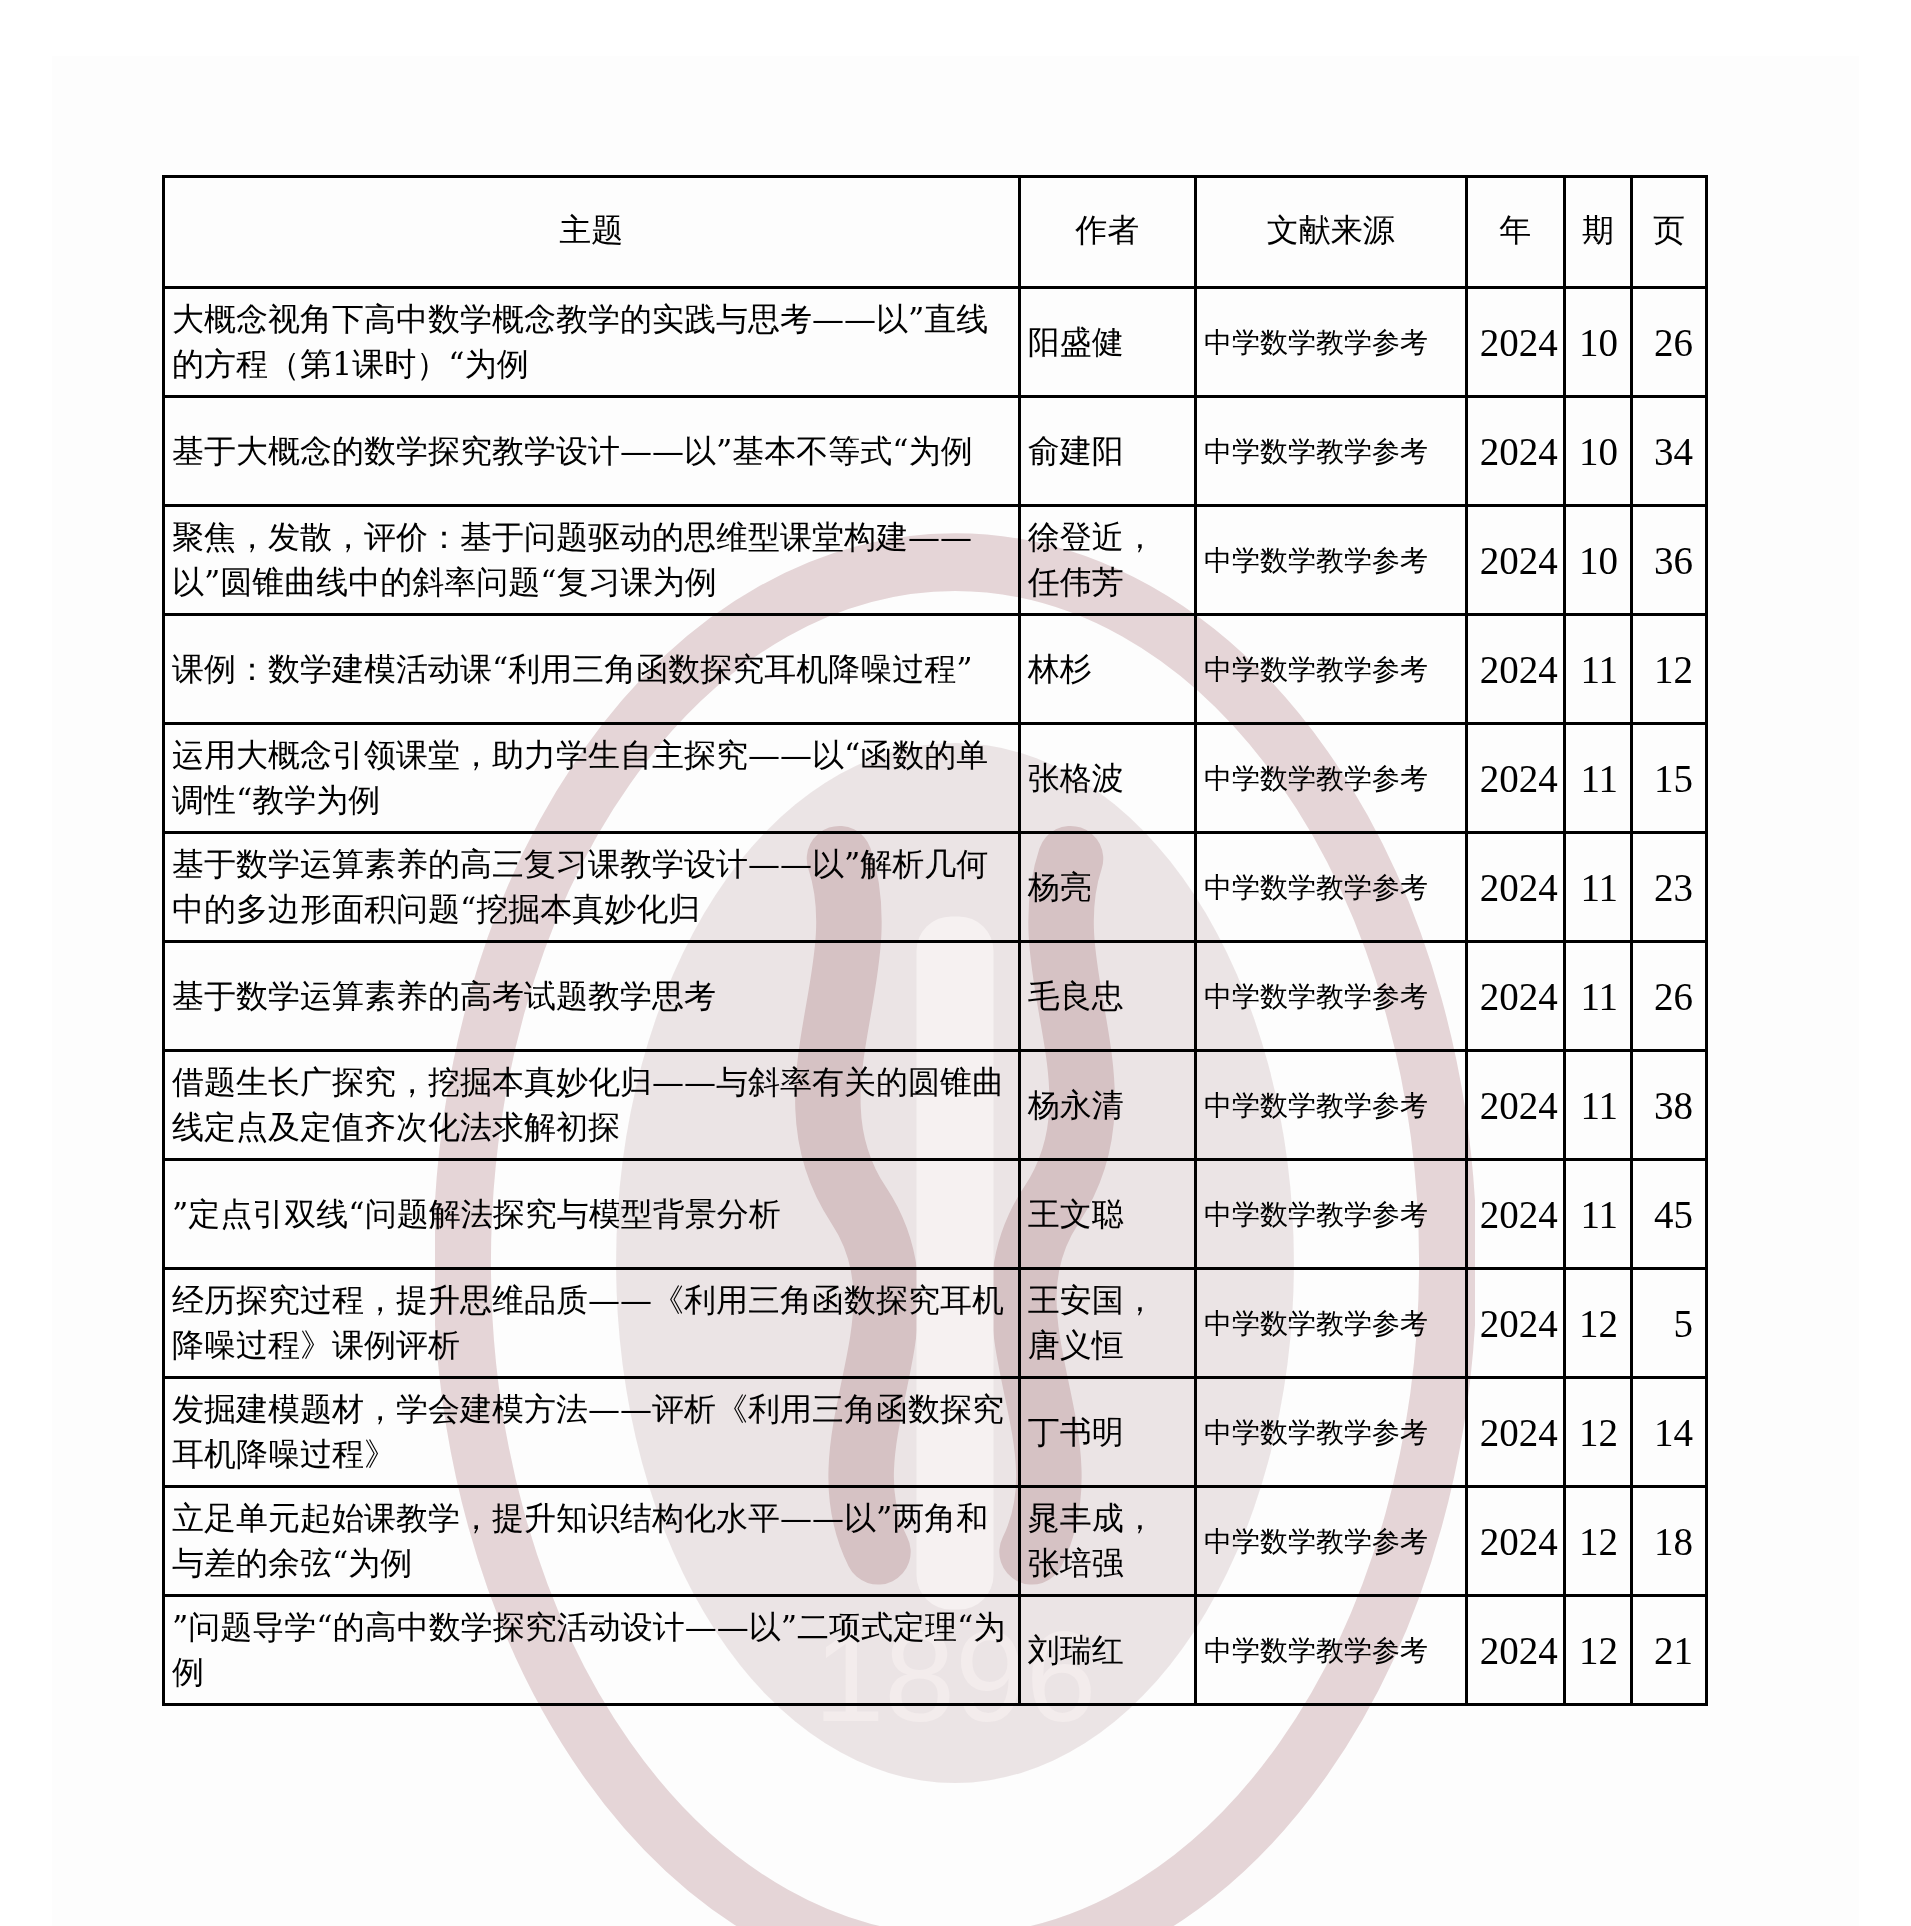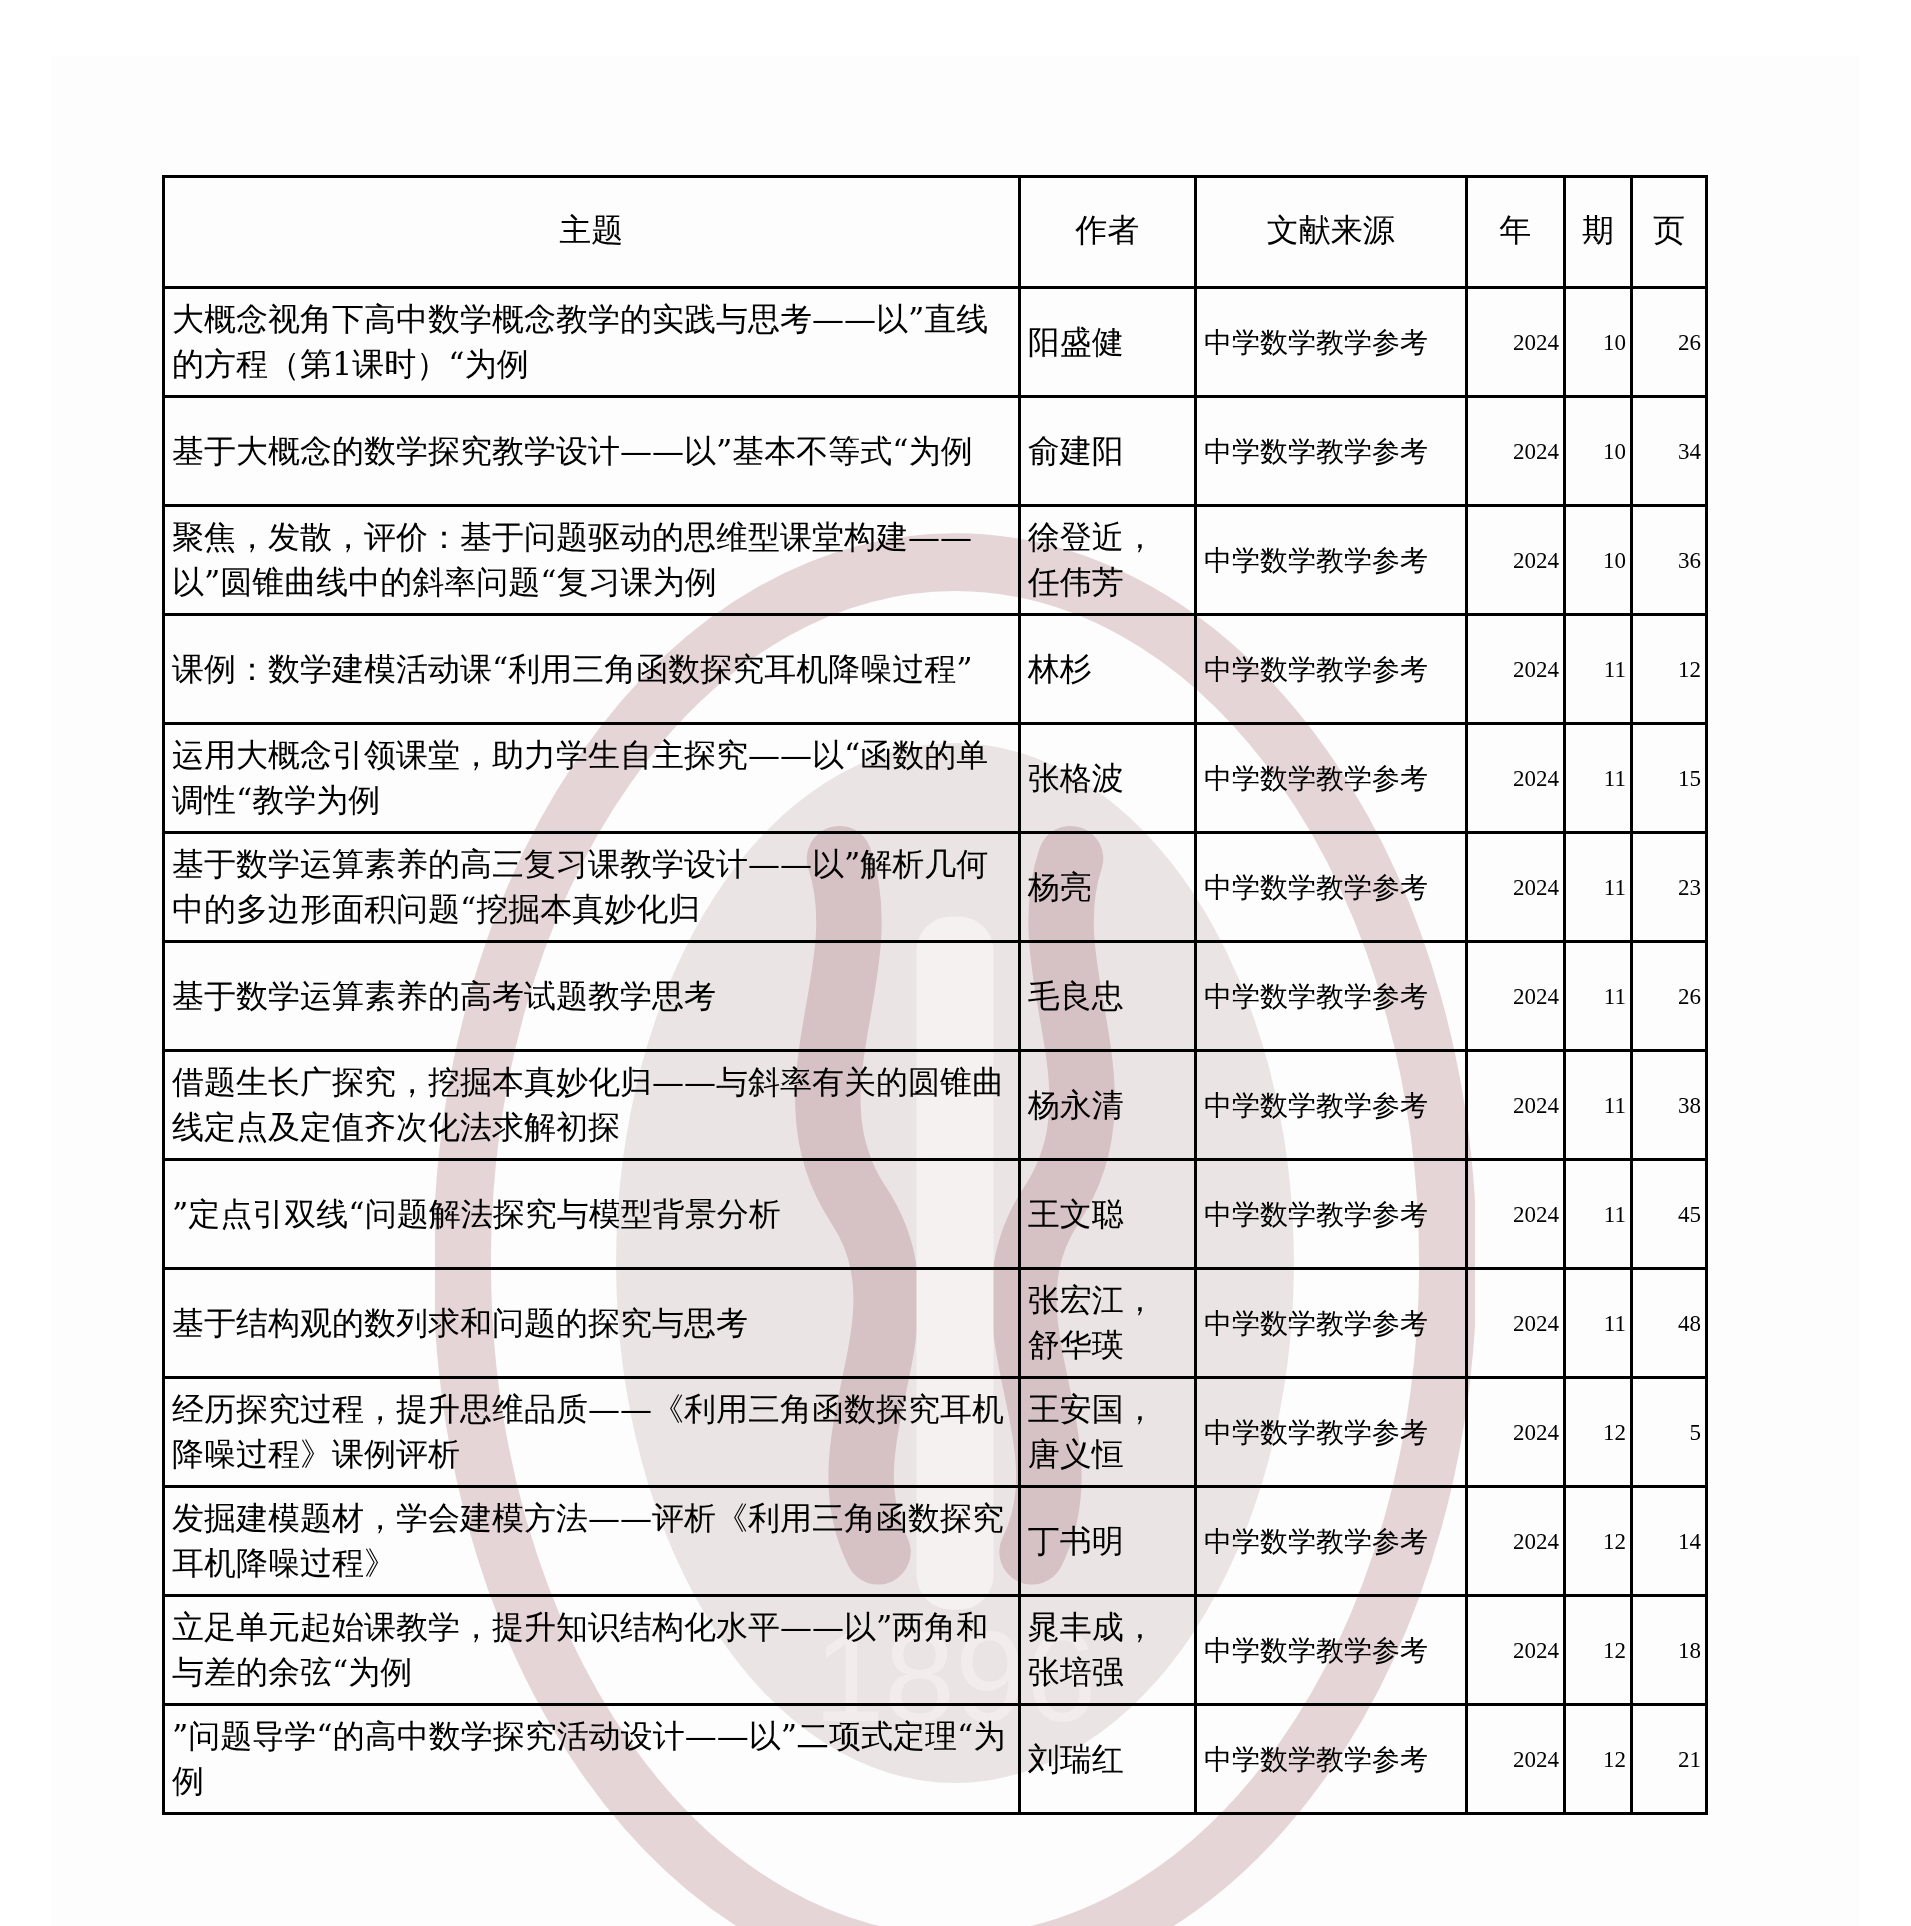--- a/index.html
+++ b/index.html
@@ -52,22 +52,22 @@
     .col-topic { width: 844px; }
     .col-author { width: 174px; }
     .col-source { width: 267px; }
     .col-year { width: 97px; }
     .col-issue { width: 66px; }
     .col-page { width: 74px; }
     td.c-topic, td.c-author, td.c-source { text-align: left; }
     td.c-year, td.c-issue, td.c-page {
       text-align: right;
       font-family: "Liberation Serif", serif;
-      font-size: 23px;
-      padding: 0 4px;
+      font-size: 39px;
+      padding: 0 12px;
     }
     td.c-source { font-size: 28px; }
   </style>
 </head>
 <body>
 
 <div class="page-sheet"></div>
 
 <svg class="watermark" viewBox="0 0 2700 3900" xmlns="http://www.w3.org/2000/svg">
 
@@ -167,28 +167,20 @@
       </tr>
       <tr>
         <td class="c-topic">”定点引双线“问题解法探究与模型背景分析</td>
         <td class="c-author">王文聪</td>
         <td class="c-source">中学数学教学参考</td>
         <td class="c-year">2024</td>
         <td class="c-issue">11</td>
         <td class="c-page">45</td>
       </tr>
       <tr>
-        <td class="c-topic">基于结构观的数列求和问题的探究与思考</td>
-        <td class="c-author">张宏江，舒华瑛</td>
-        <td class="c-source">中学数学教学参考</td>
-        <td class="c-year">2024</td>
-        <td class="c-issue">11</td>
-        <td class="c-page">48</td>
-      </tr>
-      <tr>
         <td class="c-topic">经历探究过程，提升思维品质——《利用三角函数探究耳机降噪过程》课例评析</td>
         <td class="c-author">王安国，唐义恒</td>
         <td class="c-source">中学数学教学参考</td>
         <td class="c-year">2024</td>
         <td class="c-issue">12</td>
         <td class="c-page">5</td>
       </tr>
       <tr>
         <td class="c-topic">发掘建模题材，学会建模方法——评析《利用三角函数探究耳机降噪过程》</td>
         <td class="c-author">丁书明</td>

